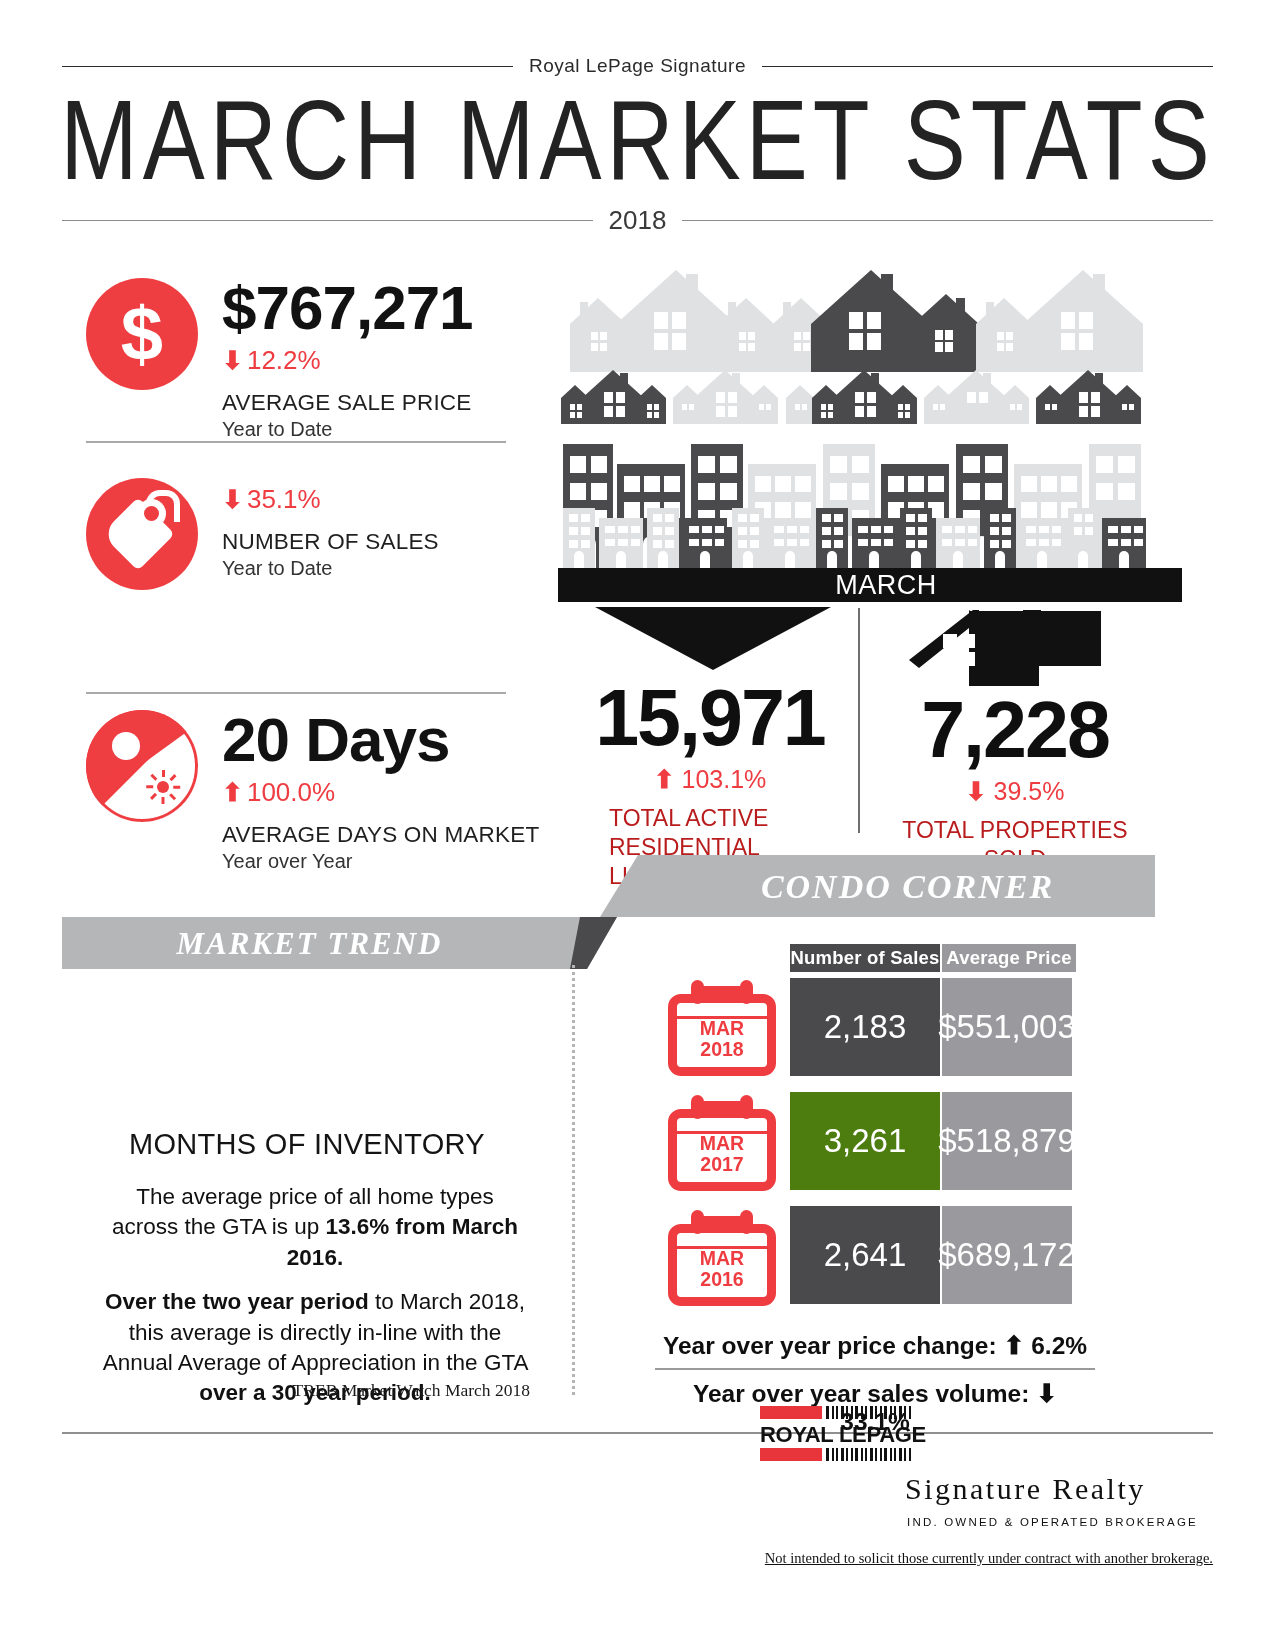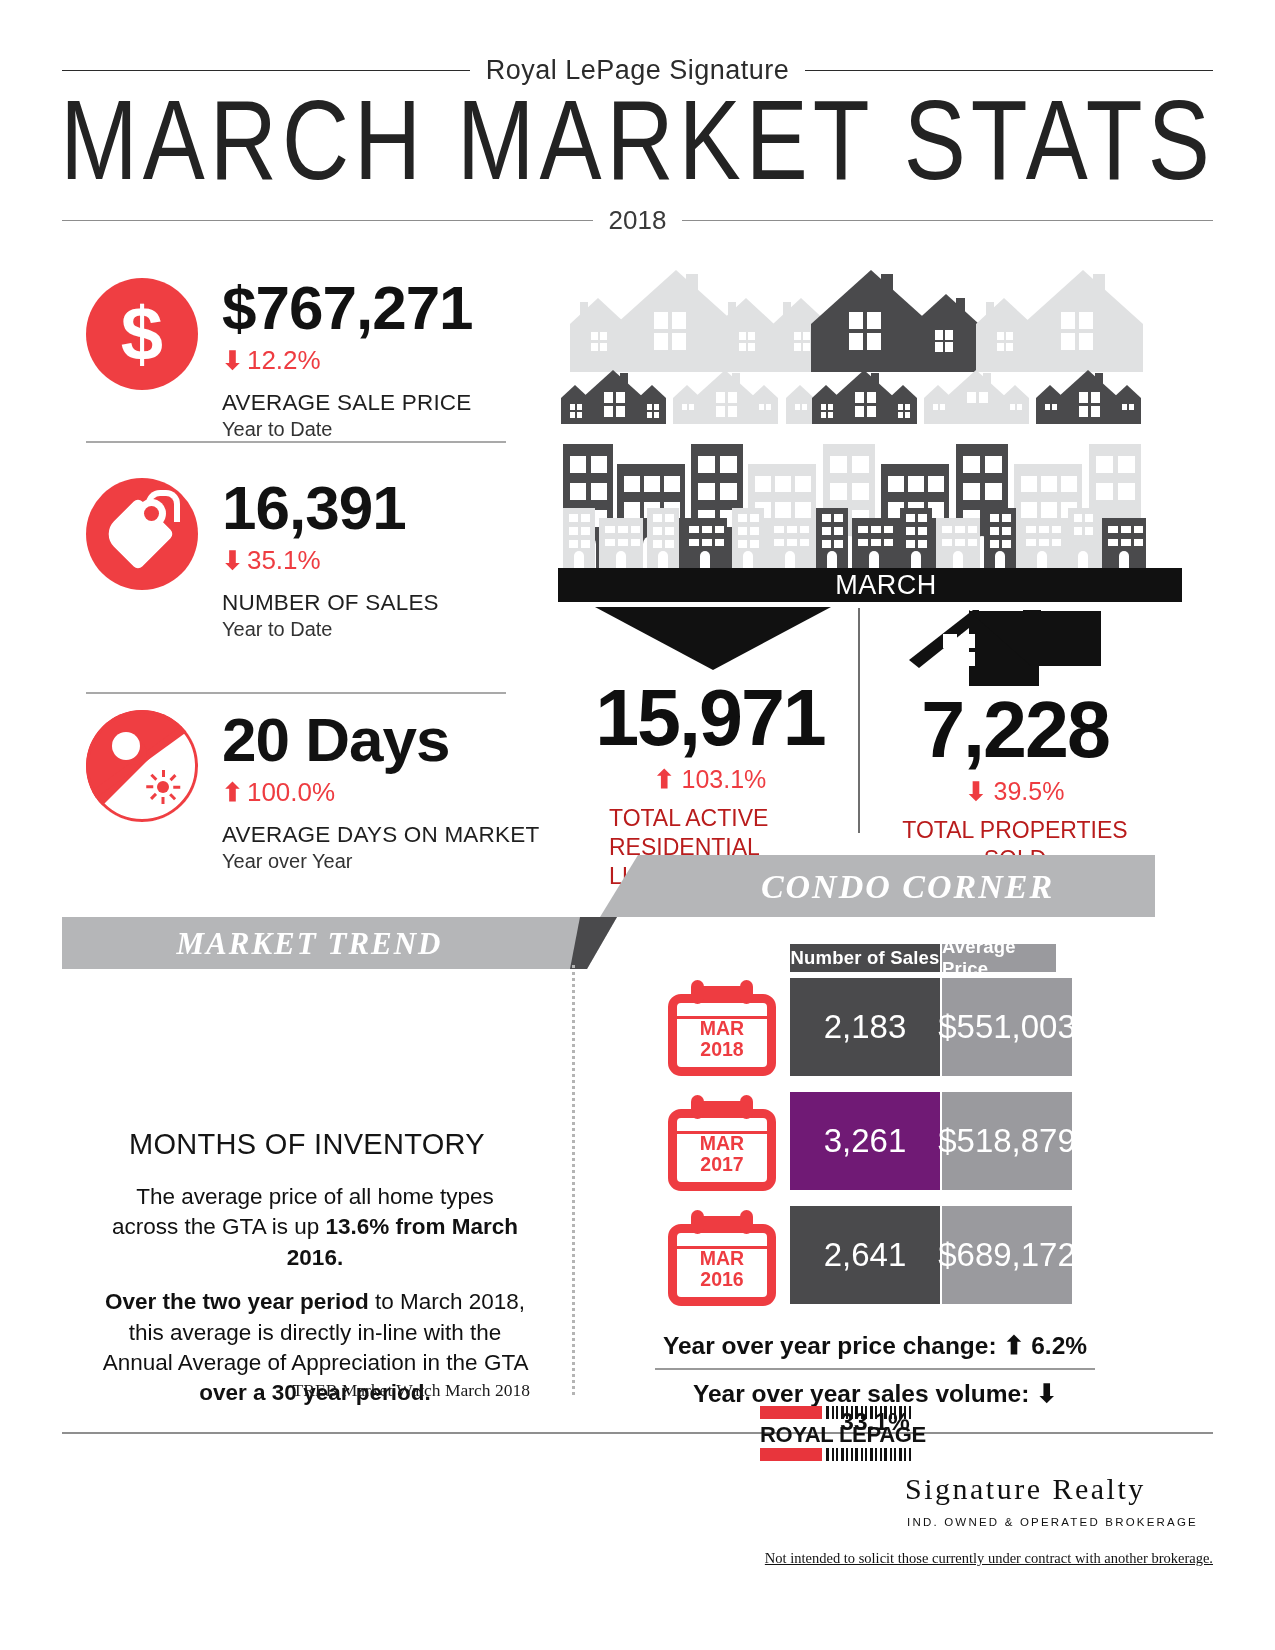--- a/index.html
+++ b/index.html
@@ -11,21 +11,21 @@
     position:relative;
     overflow:hidden;
   }
   .page { position:relative; width:1275px; height:1650px; }
 
   
   .hdr-row { position:absolute; display:flex; align-items:center; }
   .hdr-line { flex:1 1 auto; height:1px; background:#2b2b2b; }
   .hdr-line.light { background:#8d8d8d; }
   .hdr-sub {
-    padding:0 16px; font-size:27px; letter-spacing:.5px;
+    padding:0 16px; font-size:19px; letter-spacing:.5px;
     color:#2b2b2b; font-weight:400; white-space:nowrap;
     font-family:"Liberation Sans", sans-serif;
   }
   .hdr-year { padding:0 16px; font-size:26px; color:#3a3a3a; white-space:nowrap; }
   .title {
     position:absolute; left:0; right:0; top:84px;
     text-align:center;
     font-size:93px; line-height:1;
     letter-spacing:5px;
     font-weight:300;
@@ -211,21 +211,20 @@
 
   <div class="divider" style="left:86px; top:441px; width:420px;"></div>
 
   <div class="stat" style="left:86px; top:478px;">
     <div class="stat-icon">
       <div class="tag-shape"></div>
       <div class="tag-string"></div>
       <div class="tag-hole"></div>
     </div>
     <div class="stat-body">
-      <div class="stat-value">16,391</div>
       <div class="stat-delta">
         <span class="arr">⬇</span>
         <span>35.1%</span>
       </div>
       <div class="stat-label">NUMBER OF SALES</div>
       <div class="stat-sub">Year to Date</div>
     </div>
   </div>
 
   <div class="divider" style="left:86px; top:692px; width:420px;"></div>
@@ -688,21 +687,21 @@
       <span>The average price of all home types across the GTA is up </span><b>13.6% from March 2016.</b>
     </p>
     <p>
       <b>Over the two year period</b><span> to March 2018, this average is directly in-line with the Annual Average of Appreciation in the GTA </span><b>over a 30 year period.</b>
     </p>
   </div>
 
   <div class="mt-source" style="left:100px; top:1380px; width:430px;">TREB Market Watch March 2018</div>
 
   <div class="col-head" style="left:790px; top:944px; width:150px; height:28px; background:#4a4a4c;">Number of Sales</div>
-  <div class="col-head" style="left:942px; top:944px; width:114px; height:28px; background:#9a9a9e;">Average Price</div>
+  <div class="col-head" style="left:942px; top:944px; width:134px; height:28px; background:#9a9a9e;">Average Price</div>
 
   <div class="cal" style="left:668px; top:980px;">
     <div class="cal-body"></div>
     <div class="cal-line"></div>
     <div class="cal-bar" style="left:30px; width:48px;"></div>
     <div class="cal-ring" style="left:23px;"></div>
     <div class="cal-ring" style="left:72px;"></div>
     <div class="cal-txt">
       <div>MAR</div>
       <div>2018</div>
@@ -715,21 +714,21 @@
     <div class="cal-body"></div>
     <div class="cal-line"></div>
     <div class="cal-bar" style="left:30px; width:48px;"></div>
     <div class="cal-ring" style="left:23px;"></div>
     <div class="cal-ring" style="left:72px;"></div>
     <div class="cal-txt">
       <div>MAR</div>
       <div>2017</div>
     </div>
   </div>
-  <div class="cell" style="left:790px; top:1092px; width:150px; height:98px; background:#701a75;">3,261</div>
+  <div class="cell" style="left:790px; top:1092px; width:150px; height:98px; background:#4d7c0f;">3,261</div>
   <div class="cell" style="left:942px; top:1092px; width:130px; height:98px; background:#9a9a9e;">$518,879</div>
 
   <div class="cal" style="left:668px; top:1210px;">
     <div class="cal-body"></div>
     <div class="cal-line"></div>
     <div class="cal-bar" style="left:30px; width:48px;"></div>
     <div class="cal-ring" style="left:23px;"></div>
     <div class="cal-ring" style="left:72px;"></div>
     <div class="cal-txt">
       <div>MAR</div>

